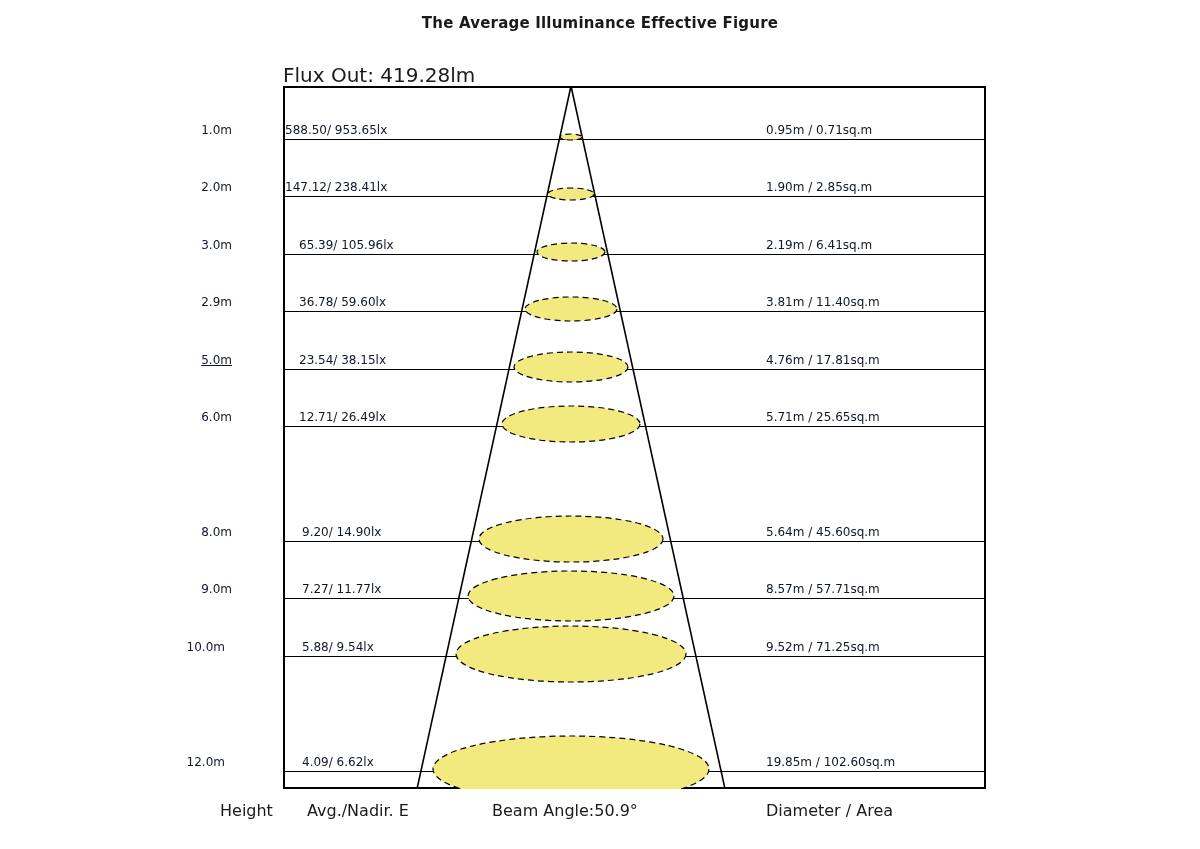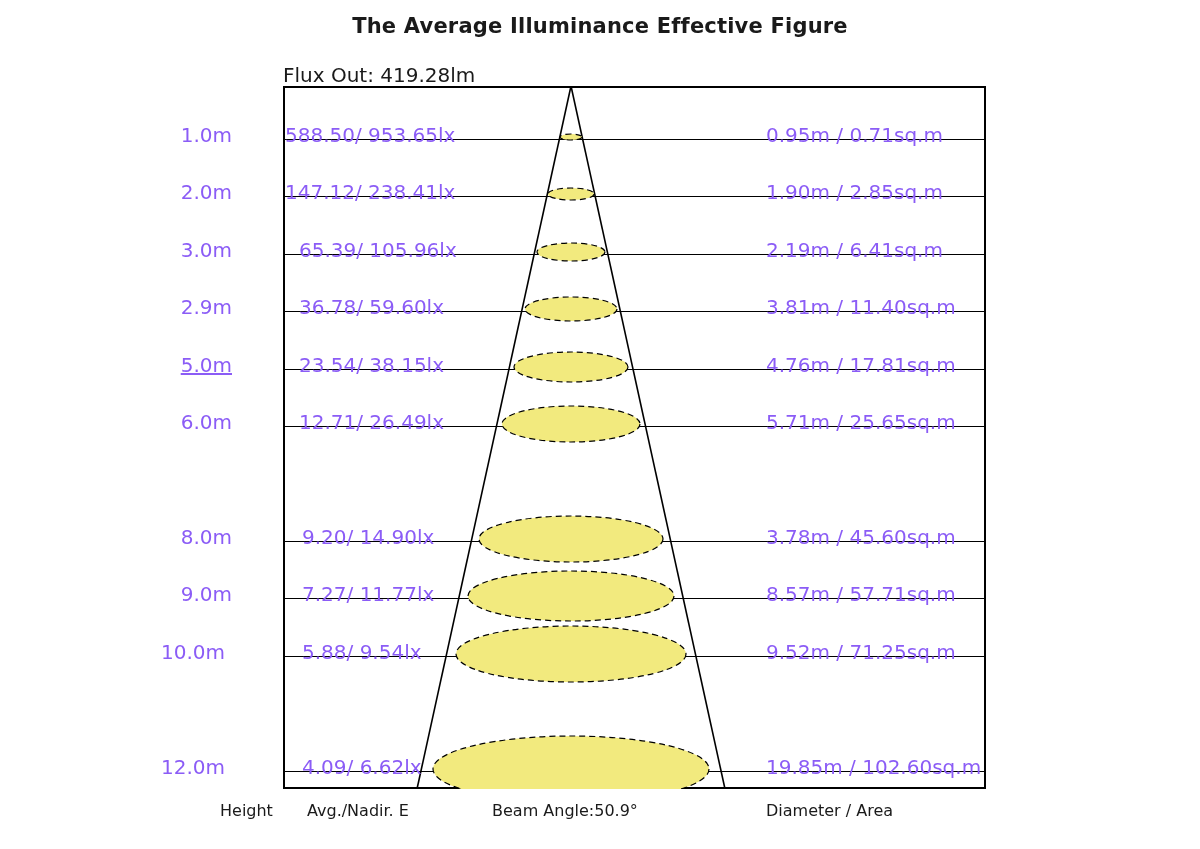--- a/index.html
+++ b/index.html
@@ -19,21 +19,21 @@
     position: relative;
     width: 1200px;
     height: 849px;
   }
   #chart-title {
     position: absolute;
     top: 14px;
     left: 0;
     width: 1200px;
     text-align: center;
-    font-size: 21px;
+    font-size: 15px;
     font-weight: bold;
     letter-spacing: 0.2px;
   }
   #flux-label {
     position: absolute;
     left: 283px;
     top: 63px;
     font-size: 20px;
   }
   
@@ -58,23 +58,23 @@
   #cone-svg {
     position: absolute;
     left: 283px;
     top: 86px;
     width: 703px;
     height: 703px;
     pointer-events: none;
   }
   .row-label {
     position: absolute;
-    font-size: 20px;
+    font-size: 12px;
     white-space: nowrap;
-    color: #8b5cf6;
+    color: #0f172a;
   }
   .col-height {
     text-align: right;
     width: 80px;
   }
   .col-illum {
     text-align: right;
   }
   .col-diam {
     text-align: left;
@@ -152,21 +152,21 @@
   <div class="row-label col-height" style="left:152px; top:353px;text-decoration:underline;">5.0m</div>
   <div class="row-label col-illum" style="left:299px; top:353px;">23.54/ 38.15lx</div>
   <div class="row-label col-diam" style="left:766px; top:353px;">4.76m / 17.81sq.m</div>
 
   <div class="row-label col-height" style="left:152px; top:410px;">6.0m</div>
   <div class="row-label col-illum" style="left:299px; top:410px;">12.71/ 26.49lx</div>
   <div class="row-label col-diam" style="left:766px; top:410px;">5.71m / 25.65sq.m</div>
 
   <div class="row-label col-height" style="left:152px; top:525px;">8.0m</div>
   <div class="row-label col-illum" style="left:302px; top:525px;">9.20/ 14.90lx</div>
-  <div class="row-label col-diam" style="left:766px; top:525px;">3.78m / 45.60sq.m</div>
+  <div class="row-label col-diam" style="left:766px; top:525px;">5.64m / 45.60sq.m</div>
 
   <div class="row-label col-height" style="left:152px; top:582px;">9.0m</div>
   <div class="row-label col-illum" style="left:302px; top:582px;">7.27/ 11.77lx</div>
   <div class="row-label col-diam" style="left:766px; top:582px;">8.57m / 57.71sq.m</div>
 
   <div class="row-label col-height" style="left:145px; top:640px;">10.0m</div>
   <div class="row-label col-illum" style="left:302px; top:640px;">5.88/ 9.54lx</div>
   <div class="row-label col-diam" style="left:766px; top:640px;">9.52m / 71.25sq.m</div>
 
   <div class="row-label col-height" style="left:145px; top:755px;">12.0m</div>

